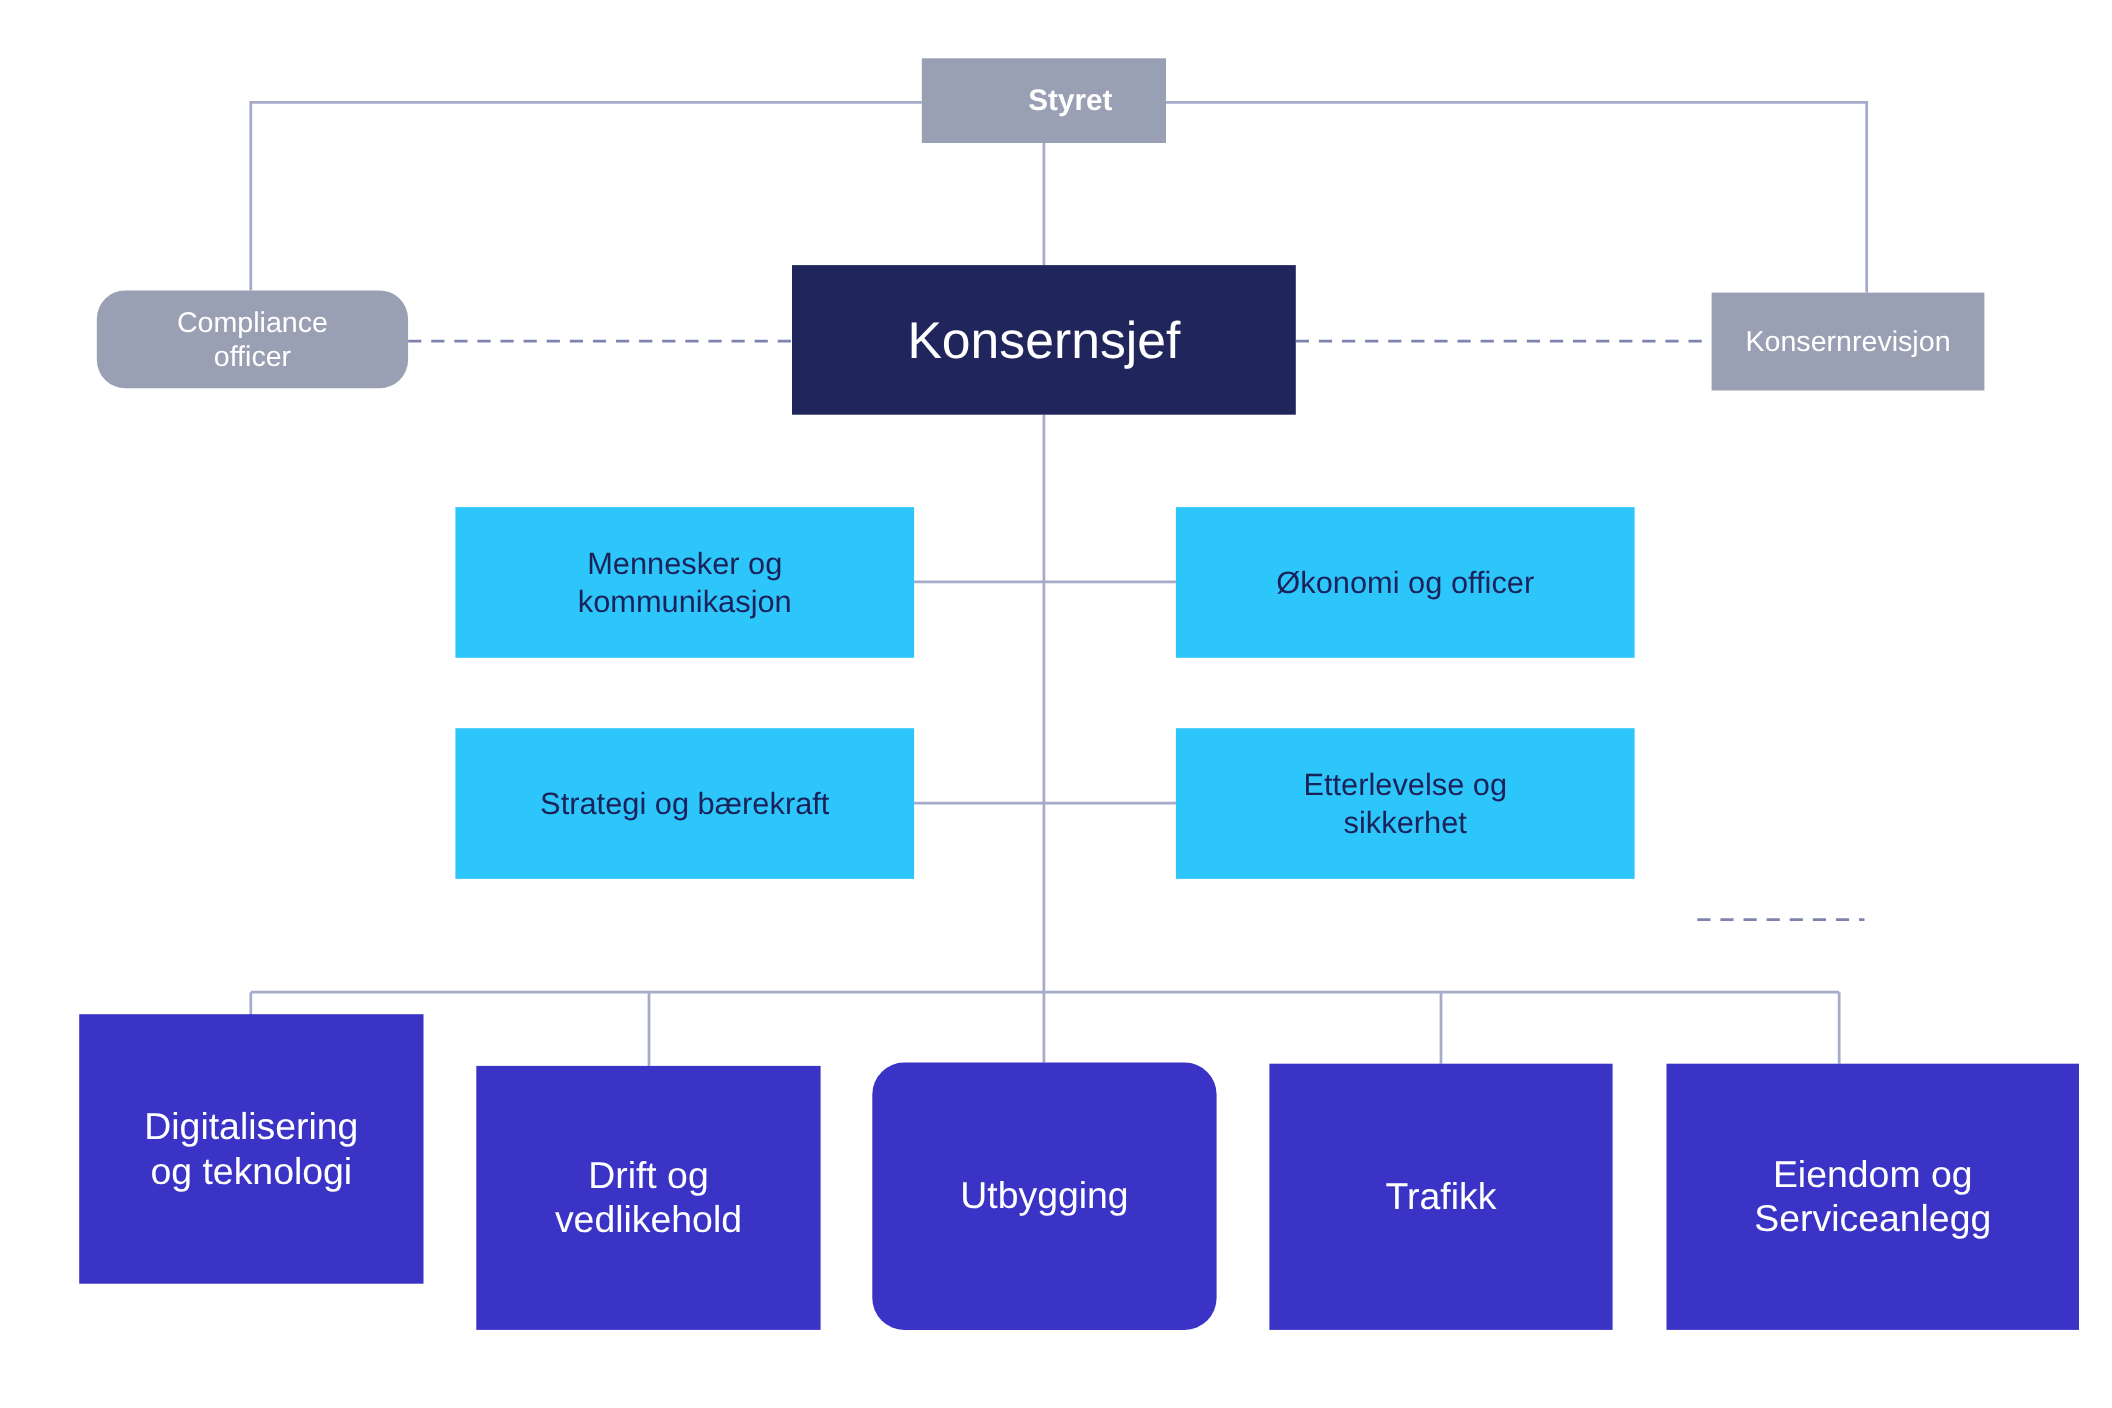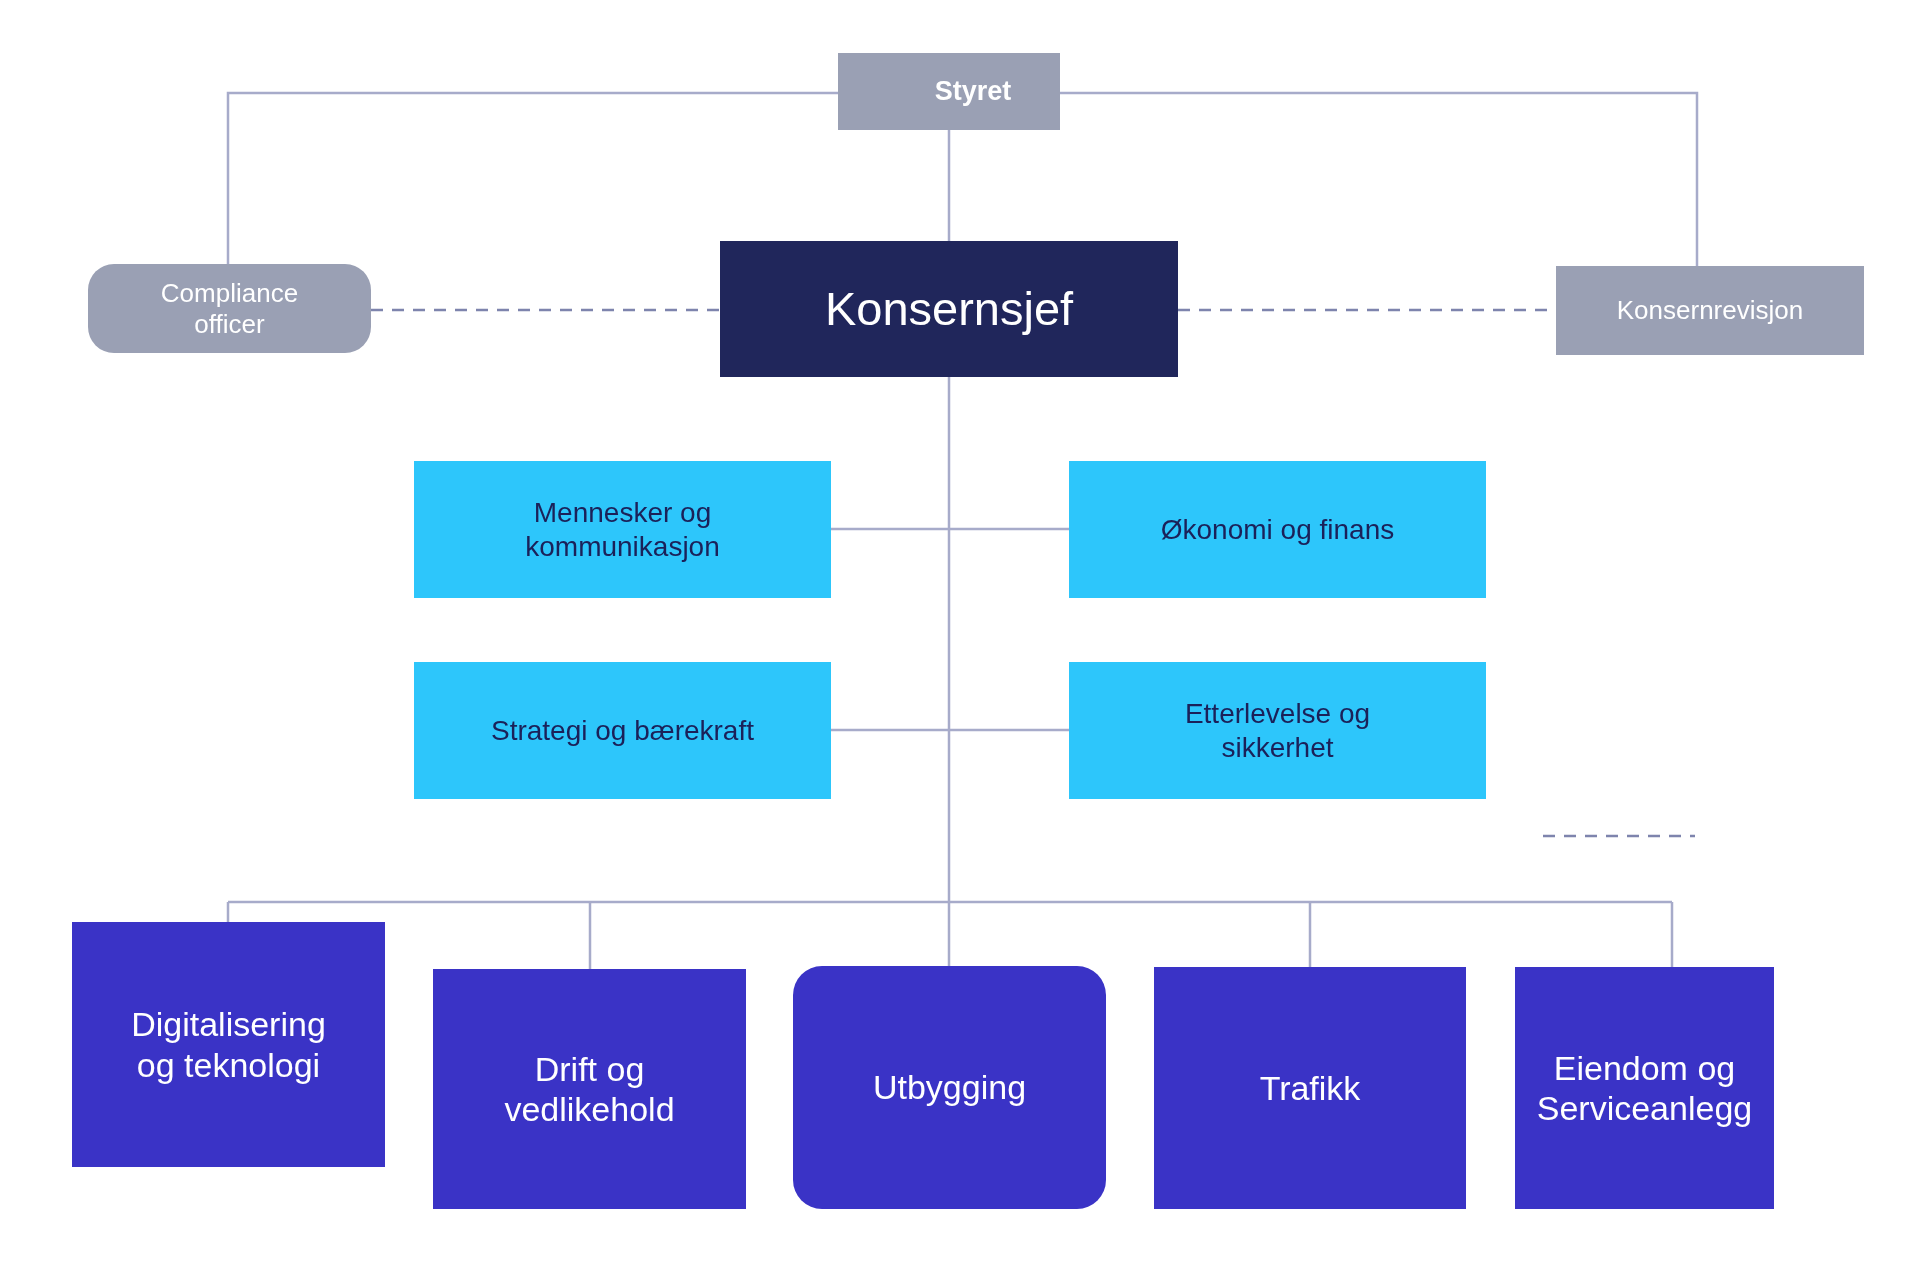--- a/index.html
+++ b/index.html
@@ -73,21 +73,21 @@
     left: 88px;
     top: 264px;
     width: 283px;
     height: 89px;
     padding: 0 8px;
     border-radius: 26px;
   }
   .node-audit {
     left: 1556px;
     top: 266px;
-    width: 308px;
+    width: 248px;
     height: 89px;
     padding: 0 6px;
   }
 
   
   .node-staff {
     background: #2dc6fb;
     color: #1b2159;
     font-size: 28px;
     padding: 0 12px;
@@ -101,21 +101,21 @@
   .node-division {
     background: #3a33c6;
     color: #ffffff;
     font-size: 34px;
     padding: 0 10px;
   }
   .node-division-0 { left: 72px;   top: 922px; width: 313px; height: 245px; }
   .node-division-1 { left: 433px;  top: 969px; width: 313px; height: 240px; }
   .node-division-2 { left: 793px;  top: 966px; width: 313px; height: 243px; border-radius: 29px; }
   .node-division-3 { left: 1154px; top: 967px; width: 312px; height: 242px; }
-  .node-division-4 { left: 1515px; top: 967px; width: 259px; height: 242px; }
+  .node-division-4 { left: 1515px; top: 967px; width: 375px; height: 242px; }
 </style>
 </head>
 <body>
 
 <div id="chart-canvas">
 
   <svg id="connector-layer" viewBox="0 0 1920 1280" width="1920" height="1280" xmlns="http://www.w3.org/2000/svg">
 
     <g stroke="#a7abca" stroke-width="2.5" fill="none" stroke-linecap="butt">
 
@@ -155,21 +155,21 @@
   <div class="node node-ceo">Konsernsjef</div>
 
   <div class="node node-advisory node-compliance">Compliance
 officer</div>
 
   <div class="node node-advisory node-audit">Konsernrevisjon</div>
 
   <div class="node node-staff node-staff-0">Mennesker og
 kommunikasjon</div>
 
-  <div class="node node-staff node-staff-1">Økonomi og finans</div>
+  <div class="node node-staff node-staff-1">Økonomi og officer</div>
 
   <div class="node node-staff node-staff-2">Strategi og bærekraft</div>
 
   <div class="node node-staff node-staff-3">Etterlevelse og
 sikkerhet</div>
 
   <div class="node node-division node-division-0">Digitalisering
 og teknologi</div>
 
   <div class="node node-division node-division-1">Drift og

